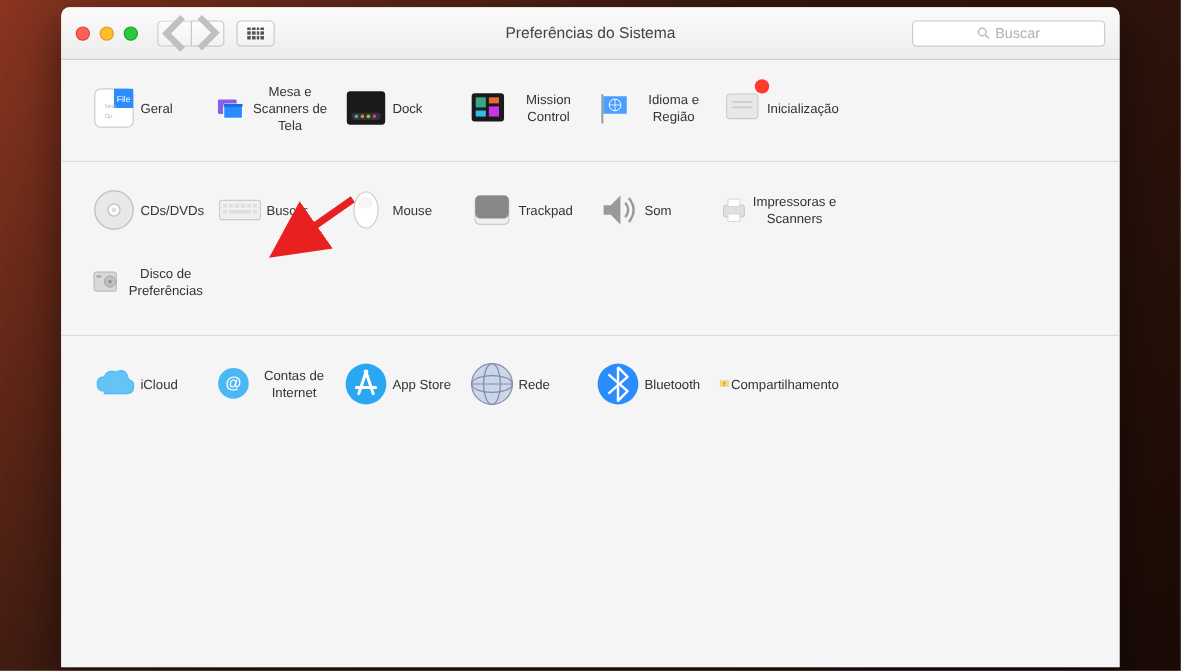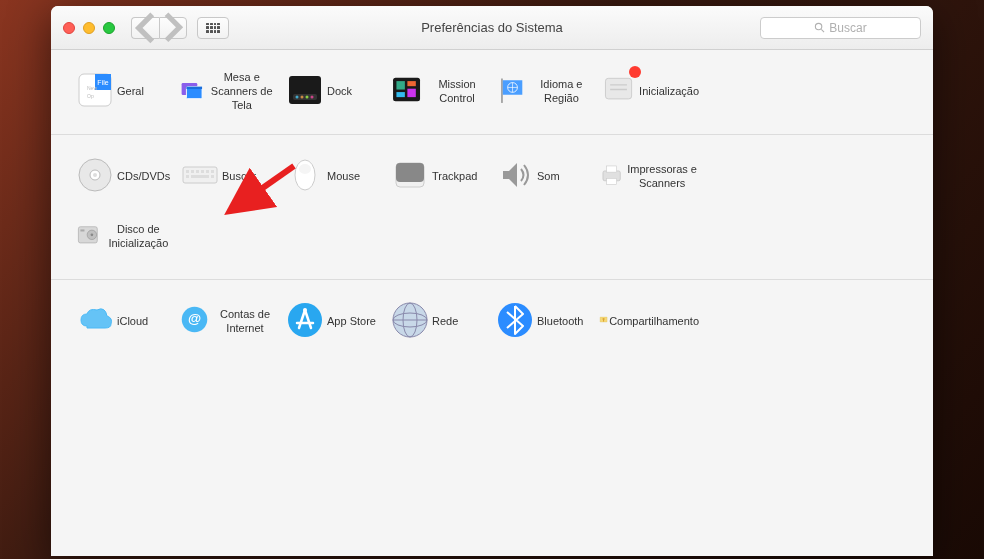--- a/index.html
+++ b/index.html
@@ -289,21 +289,21 @@
       <div class="row">
         <div class="item">
           <div class="iconwrap">
             <svg viewBox="0 0 44 44">
                 <rect x="8" y="10" width="28" height="24" rx="3" fill="#d8d8d8" stroke="#aaa"></rect>
                 <circle cx="28" cy="22" r="7" fill="#c0c0c0" stroke="#999"></circle>
                 <circle cx="28" cy="22" r="2" fill="#888"></circle>
                 <rect x="11" y="14" width="6" height="3" fill="#aaa"></rect>
               </svg>
           </div>
-          <div class="label">Disco de Inicialização</div>
+          <div class="label">Disco de Preferências</div>
         </div>
       </div>
     </div>
 
     <div class="section">
       <div class="row">
         <div class="item">
           <div class="iconwrap">
             <svg viewBox="0 0 44 44">
                 <path d="M14 28 Q8 28 8 22 Q8 16 14 16 Q16 10 24 12 Q32 8 34 18 Q40 20 38 26 Q38 30 32 30 H14 Z" fill="#fff" stroke="#4ab8f5" stroke-width="1"></path>

